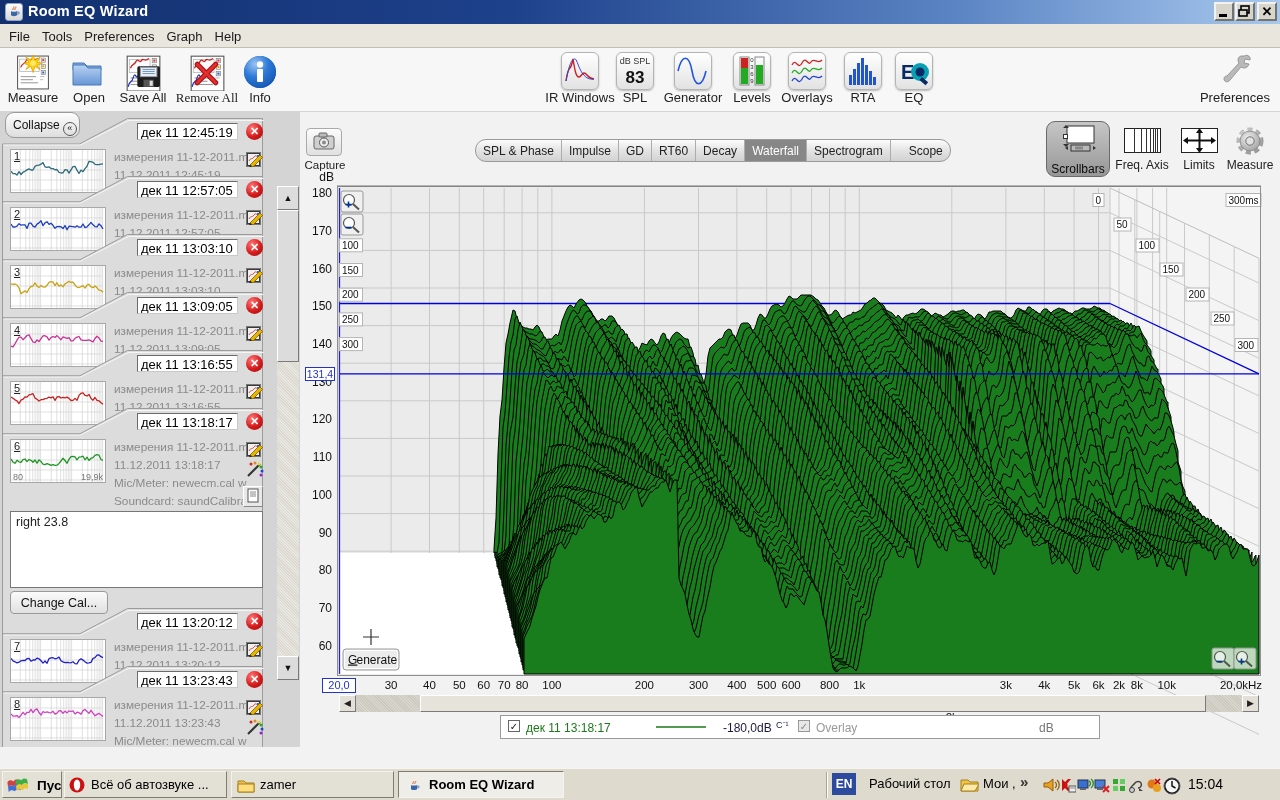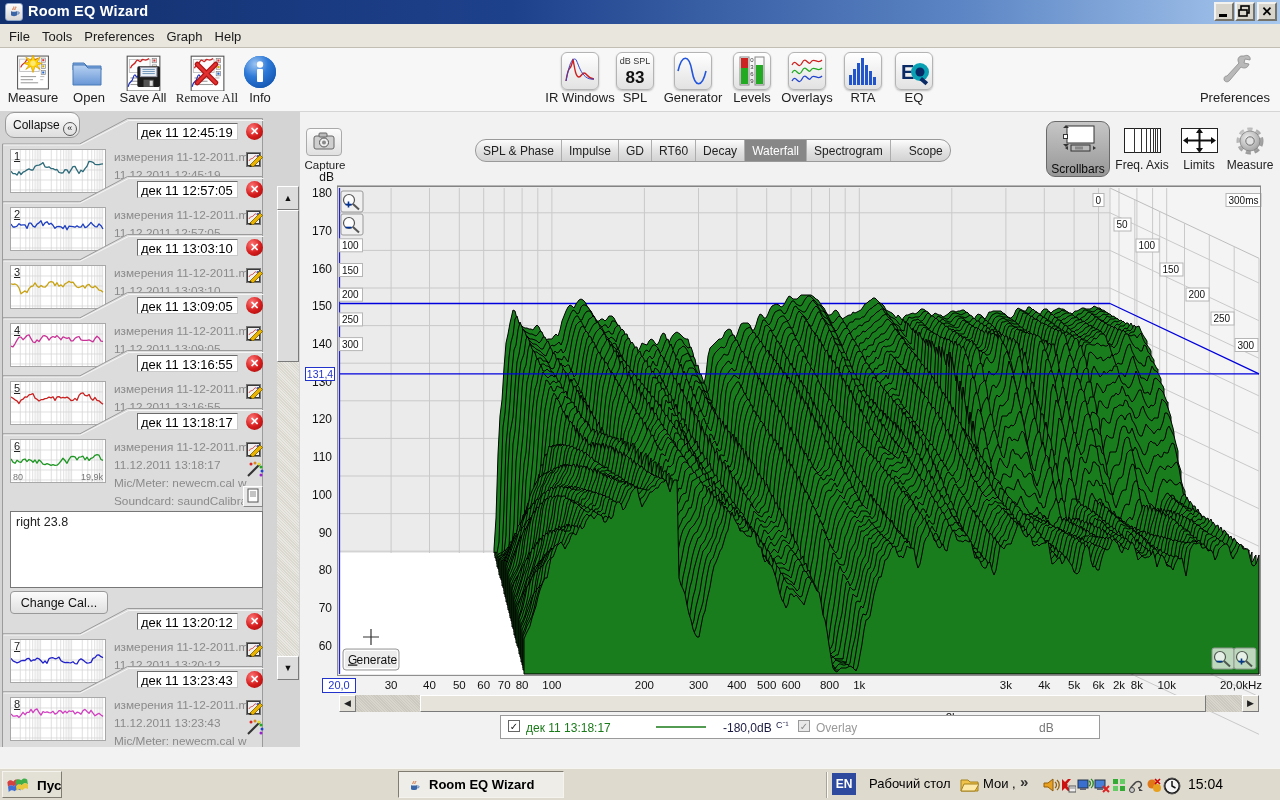--- a/index.html
+++ b/index.html
@@ -936,20 +936,28 @@
       <b style="position:absolute;left:34px;top:6px;font-size:13.5px;">Пуск</b>
       <span style="position:absolute;left:3px;top:4px;"><svg width="22" height="20" viewBox="0 0 22 20">
           <g transform="rotate(-8 11 10)">
             <path d="M2 5c2-2 4-2 6 0 2-2 4-2 6 0v5c-2-2-4-2-6 0-2-2-4-2-6 0z" fill="#d43f3f"></path>
             <path d="M9 5c2-2 4-2 6 0 2-2 4-2 6 0v5c-2-2-4-2-6 0-2-2-4-2-6 0z" fill="#3fae49" transform="translate(1,0)"></path>
             <path d="M2 10c2-2 4-2 6 0 2-2 4-2 6 0v5c-2-2-4-2-6 0-2-2-4-2-6 0z" fill="#3f6fd4"></path>
             <path d="M9 10c2-2 4-2 6 0 2-2 4-2 6 0v5c-2-2-4-2-6 0-2-2-4-2-6 0z" fill="#e8c73c" transform="translate(1,0)"></path>
           </g>
         </svg></span>
     </div>
+    <div class="taskbtn" style="left:64px;width:163px;padding:5px 0 0 26px;"><span style="position:absolute;left:4px;top:5px;"><svg width="16" height="16">
+          <circle cx="8" cy="8" r="7.5" fill="#cc1111"></circle>
+          <ellipse cx="8" cy="8" rx="3.2" ry="5.5" fill="#fff"></ellipse>
+        </svg></span>Всё об автозвуке ...</div>
+    <div class="taskbtn" style="left:231px;width:163px;padding:5px 0 0 28px;"><span style="position:absolute;left:5px;top:6px;"><svg width="18" height="15">
+          <path d="M1 3h6l2 2h8v9H1z" fill="#f0c24a" stroke="#a5821d"></path>
+          <path d="M1 6h16v8H1z" fill="#ffdd7e" stroke="#a5821d"></path>
+        </svg></span>zamer</div>
     <div class="taskbtn" style="left:398px;width:166px;padding:5px 0 0 30px;background:#efede8;border:1px solid #807c72;border-right-color:#f5f3ee;border-bottom-color:#f5f3ee;font-weight:bold;"><span style="position:absolute;left:7px;top:6px;"><svg width="16" height="16">
           <path d="M5 7c0 .8 6 .8 6 0v4c0 1.3-6 1.3-6 0z" fill="#3a66a8"></path>
           <path d="M11 8h1.5c.8 0 .8 1.8-.2 1.8H11" fill="none" stroke="#3a66a8" stroke-width="0.8"></path>
           <path d="M7 6c-1-1.4 1.4-1.8.7-3M9 6c-1-1.4 1.4-1.8.7-3" stroke="#c94f10" stroke-width="0.8" fill="none"></path>
         </svg></span>Room EQ Wizard</div>
     <div class="abs" style="left:826px;top:3px;width:2px;height:26px;border-left:1px solid #a9a49a;border-right:1px solid #fcfbf8;"></div>
     <div class="abs" style="left:832px;top:4px;width:24px;height:22px;background:#2e4a9e;color:#fff;font-size:12px;font-weight:bold;text-align:center;line-height:22px;">EN</div>
     <div class="abs" style="left:869px;top:7px;font-size:13px;color:#000;">Рабочий стол</div>
     <svg class="abs" style="left:960px;top:7px;" width="19" height="16">
       <path d="M1 4h7l2 2h8v9H1z" fill="#f0c24a" stroke="#a5821d"></path>

